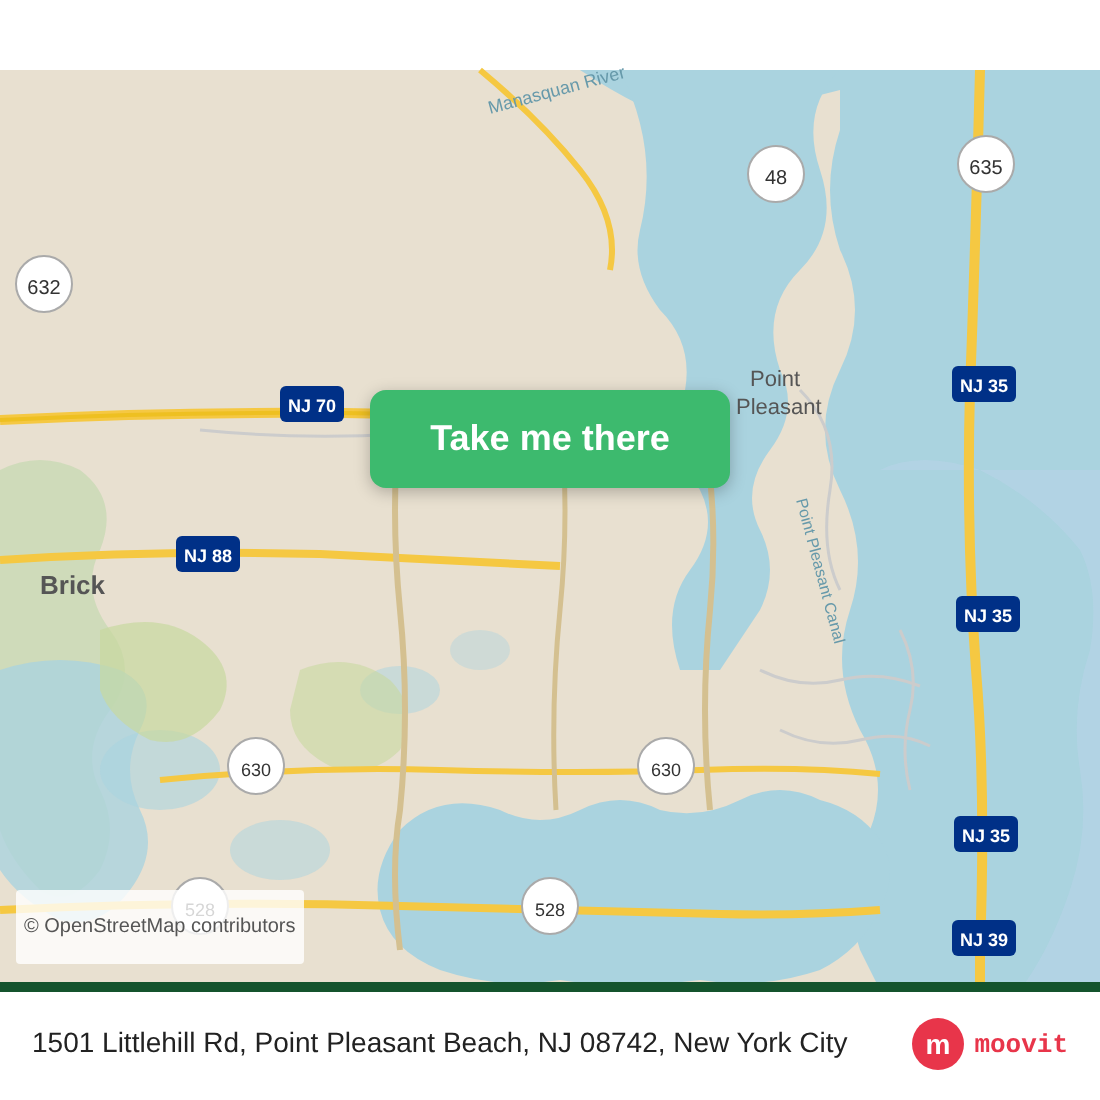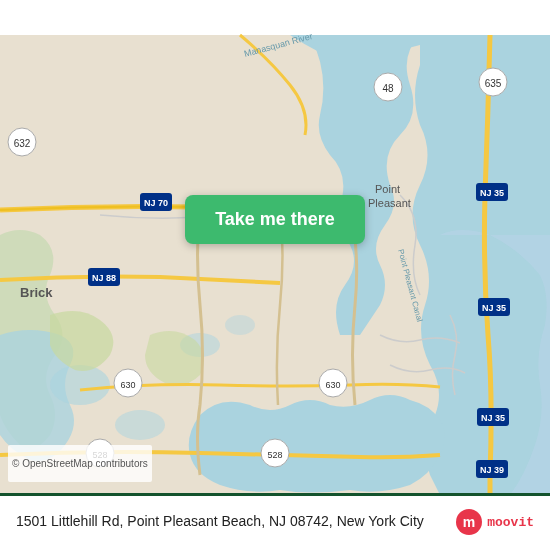--- a/index.html
+++ b/index.html
@@ -27,21 +27,21 @@
     }
 
     
     #location-card {
       position: absolute;
       bottom: 0;
       left: 0;
       right: 0;
       background: #fff;
       padding: 12px 16px 14px 16px;
-      border-top: 3px solid #14532d;
+      border-top: 5px solid #14532d;
       display: flex;
       align-items: center;
       justify-content: space-between;
       z-index: 10;
     }
 
     #address-text {
       font-size: 14px;
       color: #222;
       line-height: 1.4;

